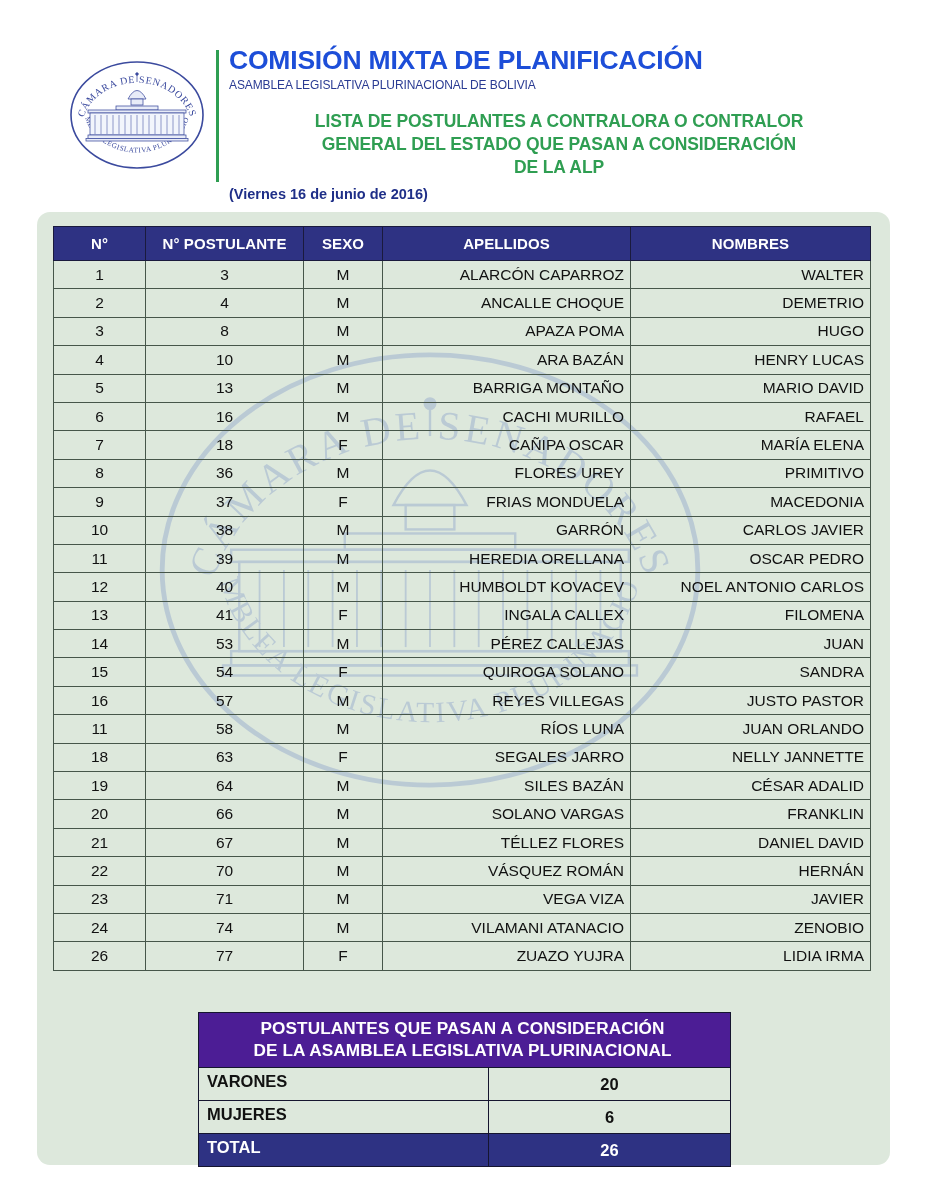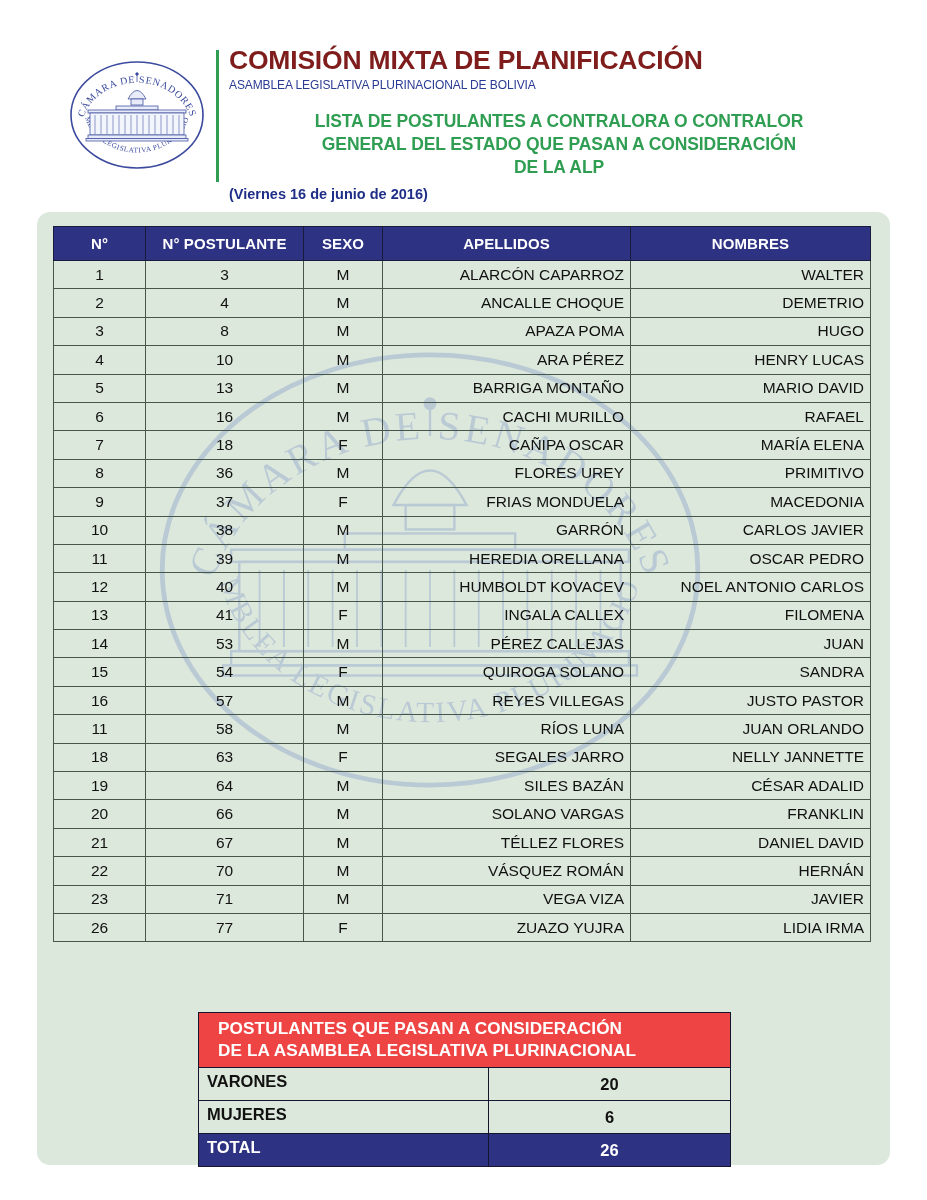--- a/index.html
+++ b/index.html
@@ -39,21 +39,21 @@
   }
   .title-block {
     position: absolute;
     left: 229px;
     top: 46px;
     width: 660px;
   }
   .t-main {
     font-size: 26.5px;
     font-weight: bold;
-    color: #7f1d1d;
+    color: #1d4ed8;
     letter-spacing: -0.2px;
     line-height: 1.12;
     white-space: nowrap;
   }
   .t-sub {
     font-size: 12px;
     font-weight: normal;
     color: #2a3b93;
     line-height: 1.22;
     letter-spacing: -0.1px;
@@ -146,27 +146,27 @@
     left: 198px;
     top: 1012px;
     width: 532px;
   }
   table.summary {
     border-collapse: collapse;
     width: 532px;
     table-layout: fixed;
   }
   table.summary td.sum-head {
-    background: #ef4444;
+    background: #4c1d95;
     color: #ffffff;
     font-size: 17.2px;
     font-weight: bold;
-    text-align: left;
+    text-align: center;
     line-height: 1.25;
-    padding: 5px 4px 6px 19px;
+    padding: 5px 4px 6px 0;
     border: 1.5px solid #15152f;
     letter-spacing: 0.1px;
   }
   table.summary td.sum-label {
     background: #dde8dc;
     color: #111111;
     font-size: 16.5px;
     font-weight: bold;
     text-align: left;
     padding: 1px 0 6px 8px;
@@ -337,21 +337,21 @@
           <td class="c-num">3</td>
           <td class="c-post">8</td>
           <td class="c-sex">M</td>
           <td class="c-ape">APAZA POMA</td>
           <td class="c-nom">HUGO</td>
         </tr>
         <tr>
           <td class="c-num">4</td>
           <td class="c-post">10</td>
           <td class="c-sex">M</td>
-          <td class="c-ape">ARA PÉREZ</td>
+          <td class="c-ape">ARA BAZÁN</td>
           <td class="c-nom">HENRY LUCAS</td>
         </tr>
         <tr>
           <td class="c-num">5</td>
           <td class="c-post">13</td>
           <td class="c-sex">M</td>
           <td class="c-ape">BARRIGA MONTAÑO</td>
           <td class="c-nom">MARIO DAVID</td>
         </tr>
         <tr>
@@ -472,20 +472,27 @@
           <td class="c-sex">M</td>
           <td class="c-ape">VÁSQUEZ ROMÁN</td>
           <td class="c-nom">HERNÁN</td>
         </tr>
         <tr>
           <td class="c-num">23</td>
           <td class="c-post">71</td>
           <td class="c-sex">M</td>
           <td class="c-ape">VEGA VIZA</td>
           <td class="c-nom">JAVIER</td>
+        </tr>
+        <tr>
+          <td class="c-num">24</td>
+          <td class="c-post">74</td>
+          <td class="c-sex">M</td>
+          <td class="c-ape">VILAMANI ATANACIO</td>
+          <td class="c-nom">ZENOBIO</td>
         </tr>
         <tr>
           <td class="c-num">26</td>
           <td class="c-post">77</td>
           <td class="c-sex">F</td>
           <td class="c-ape">ZUAZO YUJRA</td>
           <td class="c-nom">LIDIA IRMA</td>
         </tr>
       </tbody>
   </table>

